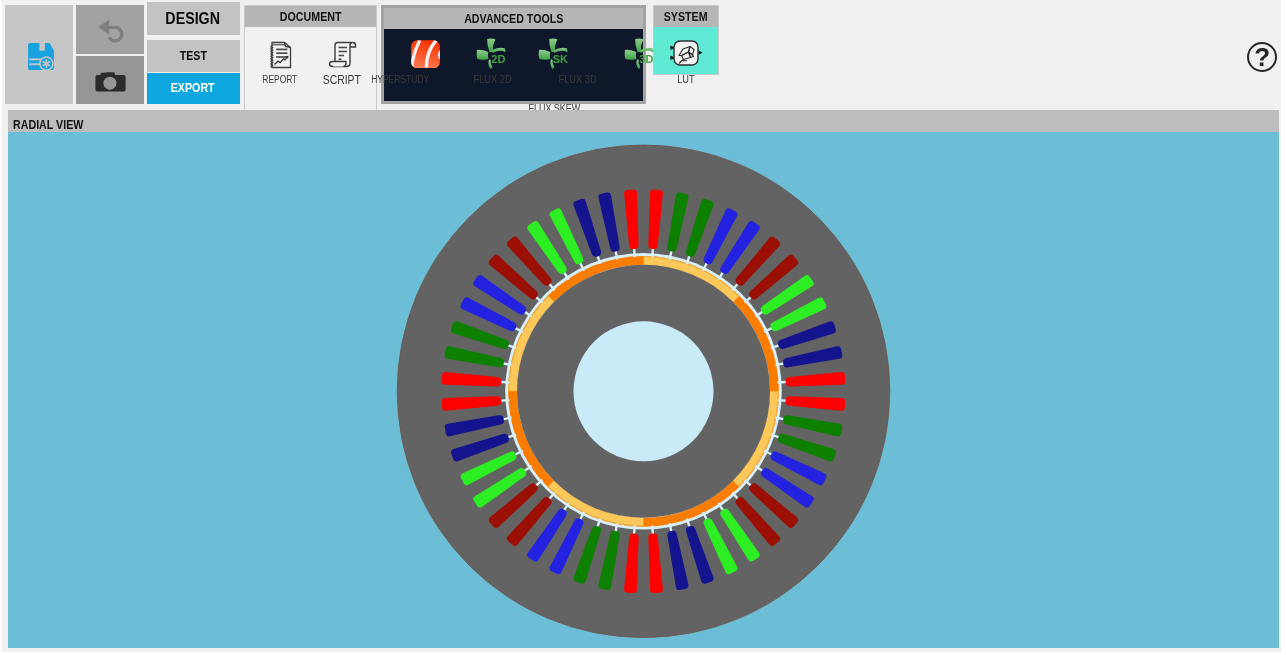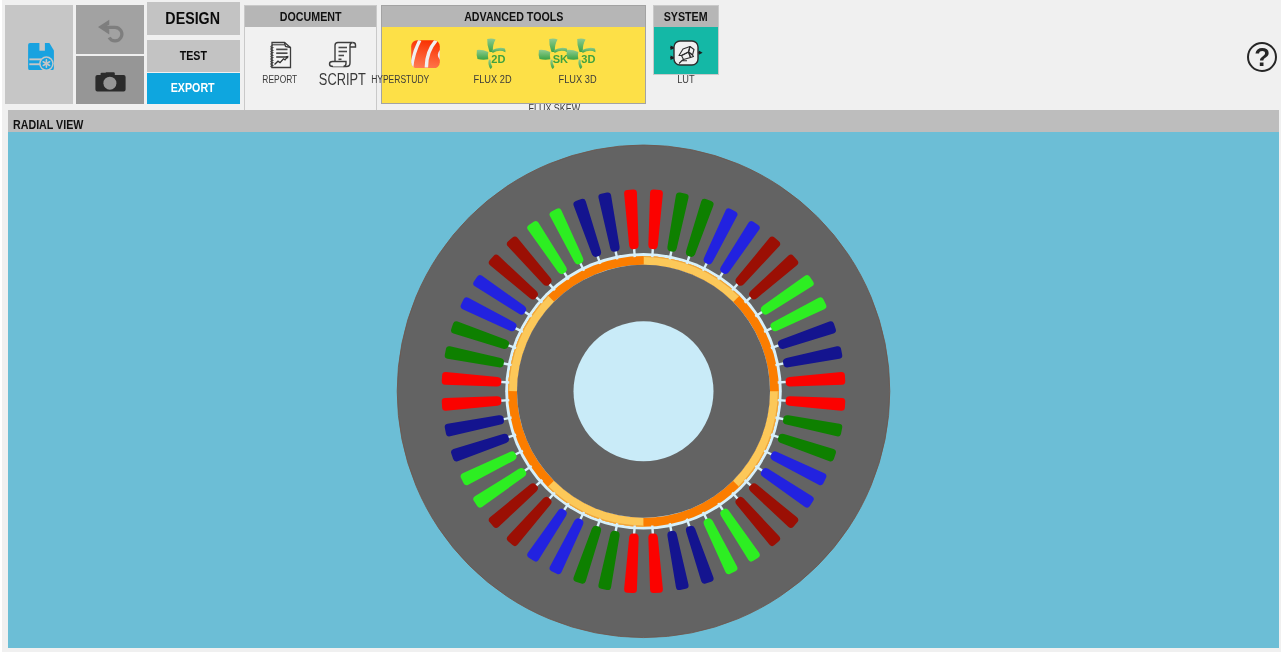--- a/index.html
+++ b/index.html
@@ -46,26 +46,26 @@
   </div>
 <div class="btn" style="left:146.5px;top:72.9px;width:93px;height:31px;background:#0ea6df;font-size:12px;font-weight:bold;color:#fff;">
     <span class="cx">EXPORT</span>
   </div>
 
 <div style="position:absolute;left:244px;top:5px;width:133px;height:122px;background:#f1f1f1;border:1px solid #c9c9c9;box-sizing:border-box;">
     <div style="height:21px;background:#b6b6b6;display:flex;align-items:center;justify-content:center;font-size:12px;font-weight:bold;color:#111;">
       <span class="cx">DOCUMENT</span>
     </div>
   </div>
-<div style="position:absolute;left:381px;top:5px;width:265px;height:98.5px;background:#fde047;border:1px solid #a3a3a3;box-sizing:border-box;">
+<div style="position:absolute;left:381px;top:5px;width:265px;height:98.5px;background:#0f172a;border:3px solid #a3a3a3;box-sizing:border-box;">
     <div style="height:21px;background:#b6b6b6;display:flex;align-items:center;justify-content:center;font-size:12px;font-weight:bold;color:#111;">
       <span class="cx">ADVANCED TOOLS</span>
     </div>
   </div>
-<div style="position:absolute;left:652.5px;top:5px;width:66.5px;height:70px;background:#14b8a6;border:1px solid #c9c9c9;box-sizing:border-box;">
+<div style="position:absolute;left:652.5px;top:5px;width:66.5px;height:70px;background:#5eead4;border:1px solid #c9c9c9;box-sizing:border-box;">
     <div style="height:21px;background:#b6b6b6;display:flex;align-items:center;justify-content:center;font-size:12px;font-weight:bold;color:#111;">
       <span class="cx">SYSTEM</span>
     </div>
   </div>
 
 <div style="position:absolute;left:267.5px;top:40.5px;width:24px;line-height:0;"><svg width="24" height="28" viewBox="0 0 24 28">
 <g fill="none" stroke="#3d3d3d" stroke-width="1.3">
 <path d="M4 1.5 H16.5 L22.5 6.5 V26.5 H4 Z" fill="#f4f4f4"></path>
 <path d="M16.5 1.5 L17.5 5.5 L22.5 6.5" fill="none"></path>
 <path d="M4 3.8 H17" stroke-width="1.1"></path>
@@ -88,21 +88,21 @@
 <path d="M25.5 1.5 Q28.5 1.5 28.5 4 V6 H23" fill="none"></path>
 <path d="M6 25.5 Q2.5 25.5 2.5 23 Q2.5 20.5 5.5 20.5 H19 V22.5 Q19 25 16.5 25.5" fill="#f4f4f4"></path>
 </g>
 <g stroke="#4a4a4a" stroke-width="1.6">
 <line x1="11.5" y1="6.5" x2="20" y2="6.5"></line>
 <line x1="11.5" y1="10.5" x2="20" y2="10.5"></line>
 <line x1="11.5" y1="14.5" x2="17" y2="14.5"></line>
 <line x1="11.5" y1="18.3" x2="14.5" y2="18.3"></line>
 </g>
     </svg></div>
-<div style="position:absolute;left:282.0px;top:74.3px;width:120px;text-align:center;font-size:16px;color:#3a3a3a;line-height:11px;"><span style="display:inline-block;transform:scaleX(0.8);transform-origin:50% 50%;white-space:nowrap;">SCRIPT</span></div>
+<div style="position:absolute;left:282.0px;top:74.3px;width:120px;text-align:center;font-size:13px;color:#3a3a3a;line-height:11px;"><span style="display:inline-block;transform:scaleX(0.8);transform-origin:50% 50%;white-space:nowrap;">SCRIPT</span></div>
 <div style="position:absolute;left:411.3px;top:39.8px;width:29px;line-height:0;"><svg width="29" height="28.5" viewBox="0 0 29 28.5">
 <defs>
 <linearGradient id="hg" x1="0.6" y1="0" x2="0.4" y2="1">
 <stop offset="0" stop-color="#f93000"></stop>
           <stop offset="1" stop-color="#ff7a50"></stop>
 </linearGradient>
 <clipPath id="hc">
           <rect x="0.2" y="0.2" width="28.6" height="28.1" rx="6"></rect>
         </clipPath>
 </defs>
@@ -139,21 +139,21 @@
       </defs>
 <g fill="url(#fgSK)">
 <path d="M11.2 2.0 Q15.6 0.8 19.6 2.4 Q16.4 7.5 16.9 14.4 Q15.1 15.4 13.4 14.8 Q10.9 8 11.2 2.0 Z"></path>
 <path d="M0.9 13.0 Q0.1 17.6 1.5 21.9 Q6.3 23.2 12.3 22.3 Q11.4 18.2 12.3 15.0 Q6.1 12.3 0.9 13.0 Z"></path>
 <path d="M15.6 13.3 Q22.5 9.4 28.6 11.3 Q29.9 13.3 29.4 15.2 Q23.4 12.0 16.6 16.0 Z"></path>
 <path d="M12.9 22.6 Q11.3 27.8 14.5 31.9 Q15.9 31.3 16.3 29.7 Q13.9 26.4 14.7 22.8 Z"></path>
 </g>
 <text x="22.4" y="26.3" text-anchor="middle" font-family="Liberation Sans" font-size="11" font-weight="bold" fill="#3fa23f">SK</text>
 </svg></div>
 <div style="position:absolute;left:494.6px;top:74.3px;width:120px;text-align:center;font-size:10.5px;color:#3a3a3a;line-height:11px;margin-top:29px;"><span style="display:inline-block;transform:scaleX(0.85);transform-origin:50% 50%;white-space:nowrap;">FLUX SKEW</span></div>
-<div style="position:absolute;left:566px;top:36.8px;width:29.4px;line-height:0;"><svg width="31" height="33" viewBox="0 0 31 33">
+<div style="position:absolute;left:624px;top:36.8px;width:29.4px;line-height:0;"><svg width="31" height="33" viewBox="0 0 31 33">
 <defs>
         <linearGradient id="fg3D" x1="0" y1="0" x2="0" y2="1">
 <stop offset="0" stop-color="#90cc8e"></stop>
           <stop offset="1" stop-color="#3da344"></stop>
         </linearGradient>
       </defs>
 <g fill="url(#fg3D)">
 <path d="M11.2 2.0 Q15.6 0.8 19.6 2.4 Q16.4 7.5 16.9 14.4 Q15.1 15.4 13.4 14.8 Q10.9 8 11.2 2.0 Z"></path>
 <path d="M0.9 13.0 Q0.1 17.6 1.5 21.9 Q6.3 23.2 12.3 22.3 Q11.4 18.2 12.3 15.0 Q6.1 12.3 0.9 13.0 Z"></path>
 <path d="M15.6 13.3 Q22.5 9.4 28.6 11.3 Q29.9 13.3 29.4 15.2 Q23.4 12.0 16.6 16.0 Z"></path>

